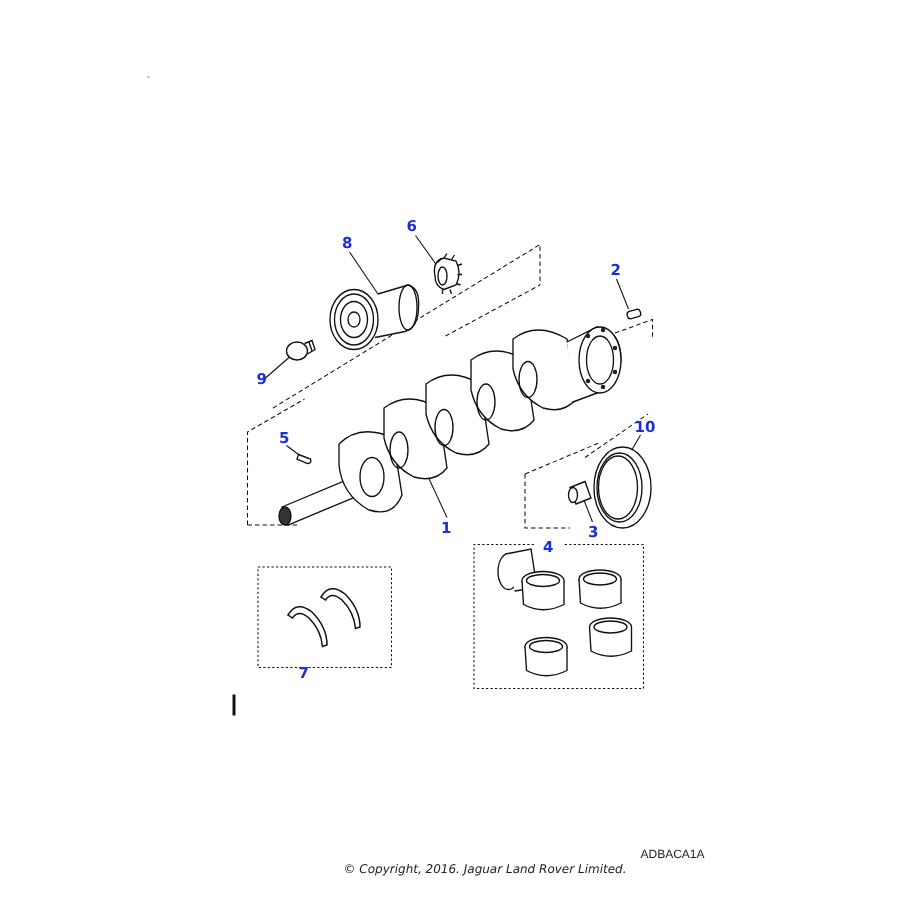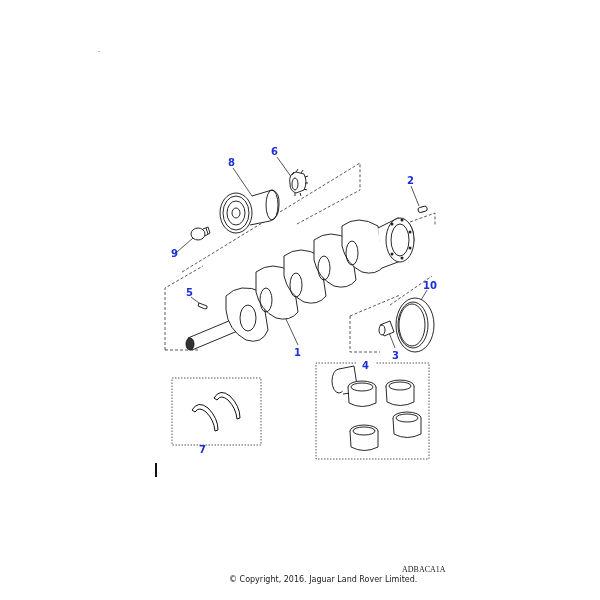--- a/index.html
+++ b/index.html
@@ -1,20 +1,20 @@
 <!DOCTYPE html>
 <html><head>
 <meta charset="utf-8">
 <style>
   html, body { margin: 0; padding: 0; background: #ffffff; }
   body { width: 600px; height: 600px; position: relative; overflow: hidden; font-family: "DejaVu Sans", sans-serif; }
   #diagram { position: absolute; left: 0; top: 0; width: 600px; height: 600px; }
   .callout { position: absolute; font-family: "DejaVu Sans", sans-serif; font-weight: bold; font-size: 10px; color: #1a2fd6; line-height: 1; cursor: pointer; }
-  .ref-code { position: absolute; left: 402px; top: 565px; font-size: 8px; color: #222; font-family: Liberation Serif, serif; }
-  .copyright { position: absolute; left: 229px; top: 575px; font-size: 8px; color: #222; font-family: "DejaVu Sans", sans-serif; }
+  .ref-code { position: absolute; left: 427px; top: 565px; font-size: 8px; color: #222; font-family: Liberation Sans, sans-serif; }
+  .copyright { position: absolute; left: 229px; top: 575px; font-size: 8px; color: #222; font-family: "DejaVu Sans", sans-serif; font-style: italic; }
   .cursor-bar { position: absolute; left: 155px; top: 463px; width: 2px; height: 14px; background: #111; }
   .stray-dot { position: absolute; left: 98px; top: 51px; width: 2px; height: 1px; background: #bbb; }
 </style>
 </head>
 <body>
 
 <svg id="diagram" viewBox="0 0 600 600" xmlns="http://www.w3.org/2000/svg">
   <g fill="none" stroke="#111" stroke-width="0.9">
 
     <g stroke-dasharray="3,2" stroke-width="0.7">

